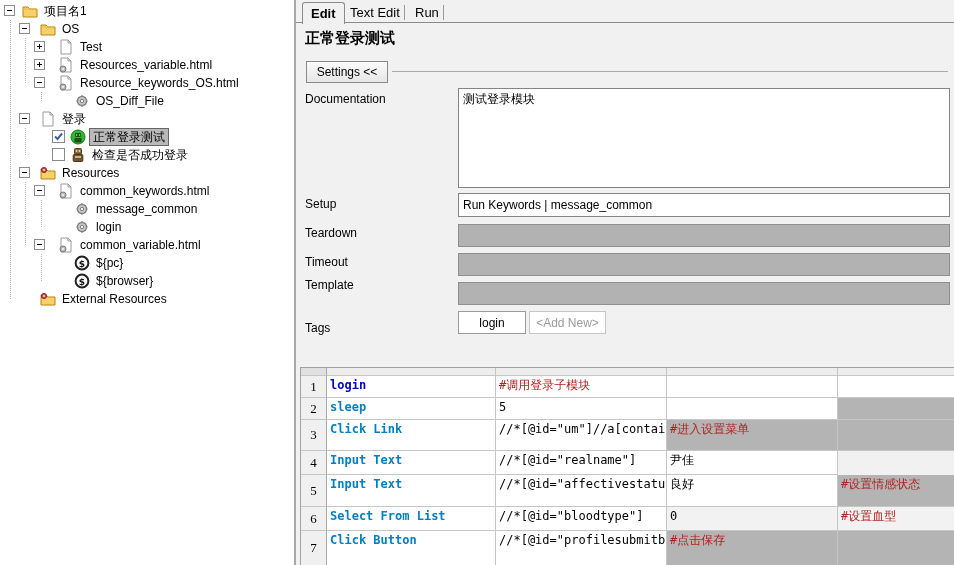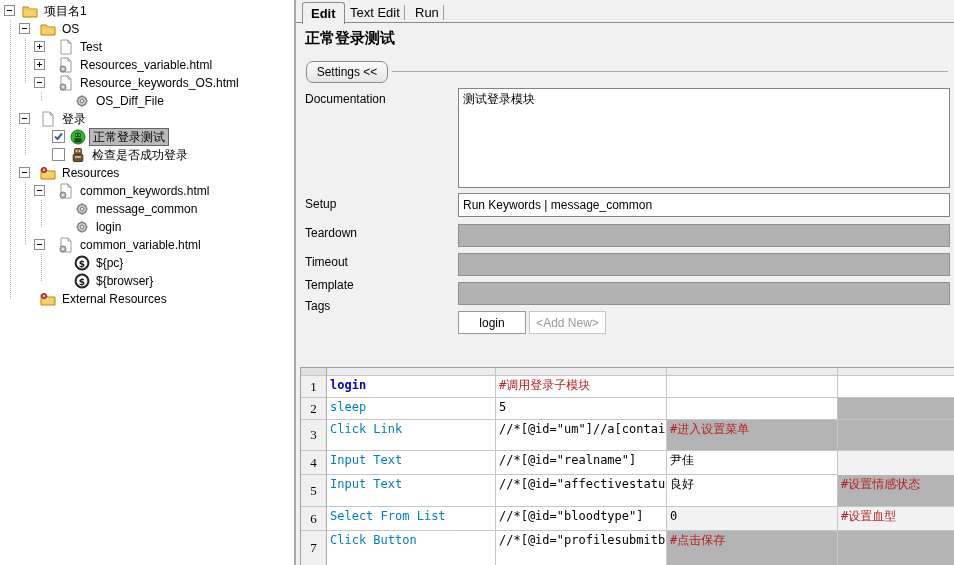--- a/index.html
+++ b/index.html
@@ -25,21 +25,21 @@
 
   
   #editor { position:absolute; left:296px; top:0; width:730px; height:565px; background:#f1f1f1; }
   #tabline { position:absolute; left:0; top:22px; width:658px; height:1px; background:#8a8a8a; }
   .tab { position:absolute; top:3px; height:19px; font-size:13px; display:flex; align-items:center; padding:0 8px; color:#000; }
   .tab.active { top:2px; height:22px; background:#f1f1f1; border:1px solid #8a8a8a; border-bottom:none; border-radius:3px 3px 0 0; font-weight:bold; z-index:2; }
   .tabsep { position:absolute; top:5px; width:1px; height:15px; background:#9a9a9a; }
 
   #page-title { position:absolute; left:9px; top:29px; font-size:15px; font-weight:bold; color:#000; }
 
-  #settings-btn { position:absolute; left:10px; top:61px; width:82px; height:22px; border:1px solid #8a8a8a; border-radius:7px; background:linear-gradient(#fbfbfb,#e6e6e6); font-size:12px; display:flex; align-items:center; justify-content:center; }
+  #settings-btn { position:absolute; left:10px; top:61px; width:82px; height:22px; border:1px solid #8a8a8a; border-radius:0; background:linear-gradient(#fbfbfb,#e6e6e6); font-size:12px; display:flex; align-items:center; justify-content:center; }
   #settings-rule { position:absolute; left:96px; top:71px; width:556px; height:1px; background:#aaa; }
 
   .flabel { position:absolute; left:9px; font-size:12px; color:#000; }
   .fbox { position:absolute; left:162px; width:492px; border:1px solid #848484; font-size:12px; }
   .fbox.white { background:#fff; color:#000; }
   .fbox.gray  { background:#b2b2b2; border-color:#8f8f8f; }
   #doc-box { top:88px; height:100px; padding:2px 4px; }
   #setup-box { top:193px; height:24px; padding:4px 4px; }
   .slot { height:23px; }
   .tagbox { position:absolute; top:311px; height:23px; font-size:12px; display:flex; align-items:center; justify-content:center; background:#fff; }
@@ -48,21 +48,21 @@
 
   
   #grid { position:absolute; left:4px; top:367px; border-left:1px solid #a0a0a0; border-top:1px solid #a0a0a0; }
   .grow { display:flex; }
   .gcell { border-right:1px solid #c6c6c6; border-bottom:1px solid #c6c6c6; overflow:hidden; padding:2px 3px; font-family:"DejaVu Sans Mono","Liberation Mono",monospace; font-size:12px; line-height:14px; white-space:pre; }
   .gnum { width:26px; background:#f0f0f0; border-right:1px solid #a8a8a8; border-bottom:1px solid #c6c6c6; display:flex; align-items:center; justify-content:center; font-family:"Liberation Serif",serif; font-size:13px; color:#000; }
   .ghead { background:#ededed; height:8px; padding:0; }
   .c1 { width:169px; } .c2 { width:171px; } .c3 { width:171px; } .c4 { width:117px; }
   .bg-w { background:#ffffff; } .bg-g { background:#b4b4b4; } .bg-l { background:#f2f2f2; }
   .kw-user { color:#0202cc; font-weight:bold; }
-  .kw-lib  { color:#0080c0; font-weight:normal; }
+  .kw-lib  { color:#0080c0; font-weight:bold; }
   .arg     { color:#000000; }
   .comment { color:#b22222; }
 </style>
 </head>
 <body>
 
 <div id="screen">
 
   <div id="tree">
       <div class="dot v" style="left: 10px; top: 20px; height: 279px;"></div>
@@ -273,21 +273,21 @@
 
     <div class="flabel" style="top:226px;">Teardown</div>
     <div class="fbox gray slot" style="top:224px;"></div>
 
     <div class="flabel" style="top:255px;">Timeout</div>
     <div class="fbox gray slot" style="top:253px;"></div>
 
     <div class="flabel" style="top:268px;margin-top:10px;">Template</div>
     <div class="fbox gray slot" style="top:282px;"></div>
 
-    <div class="flabel" style="top:299px;">Tags</div>
+    <div class="flabel" style="top:321px;">Tags</div>
     <div class="tagbox" id="tag-login">login</div>
     <div class="tagbox" id="tag-add">&lt;Add New&gt;</div>
 
     <div id="grid">
         <div class="grow">
           <div class="gnum ghead" style="background: rgb(224, 224, 224);"></div>
           <div class="gcell ghead c1"></div>
           <div class="gcell ghead c2"></div>
           <div class="gcell ghead c3"></div>
           <div class="gcell ghead c4"></div>

